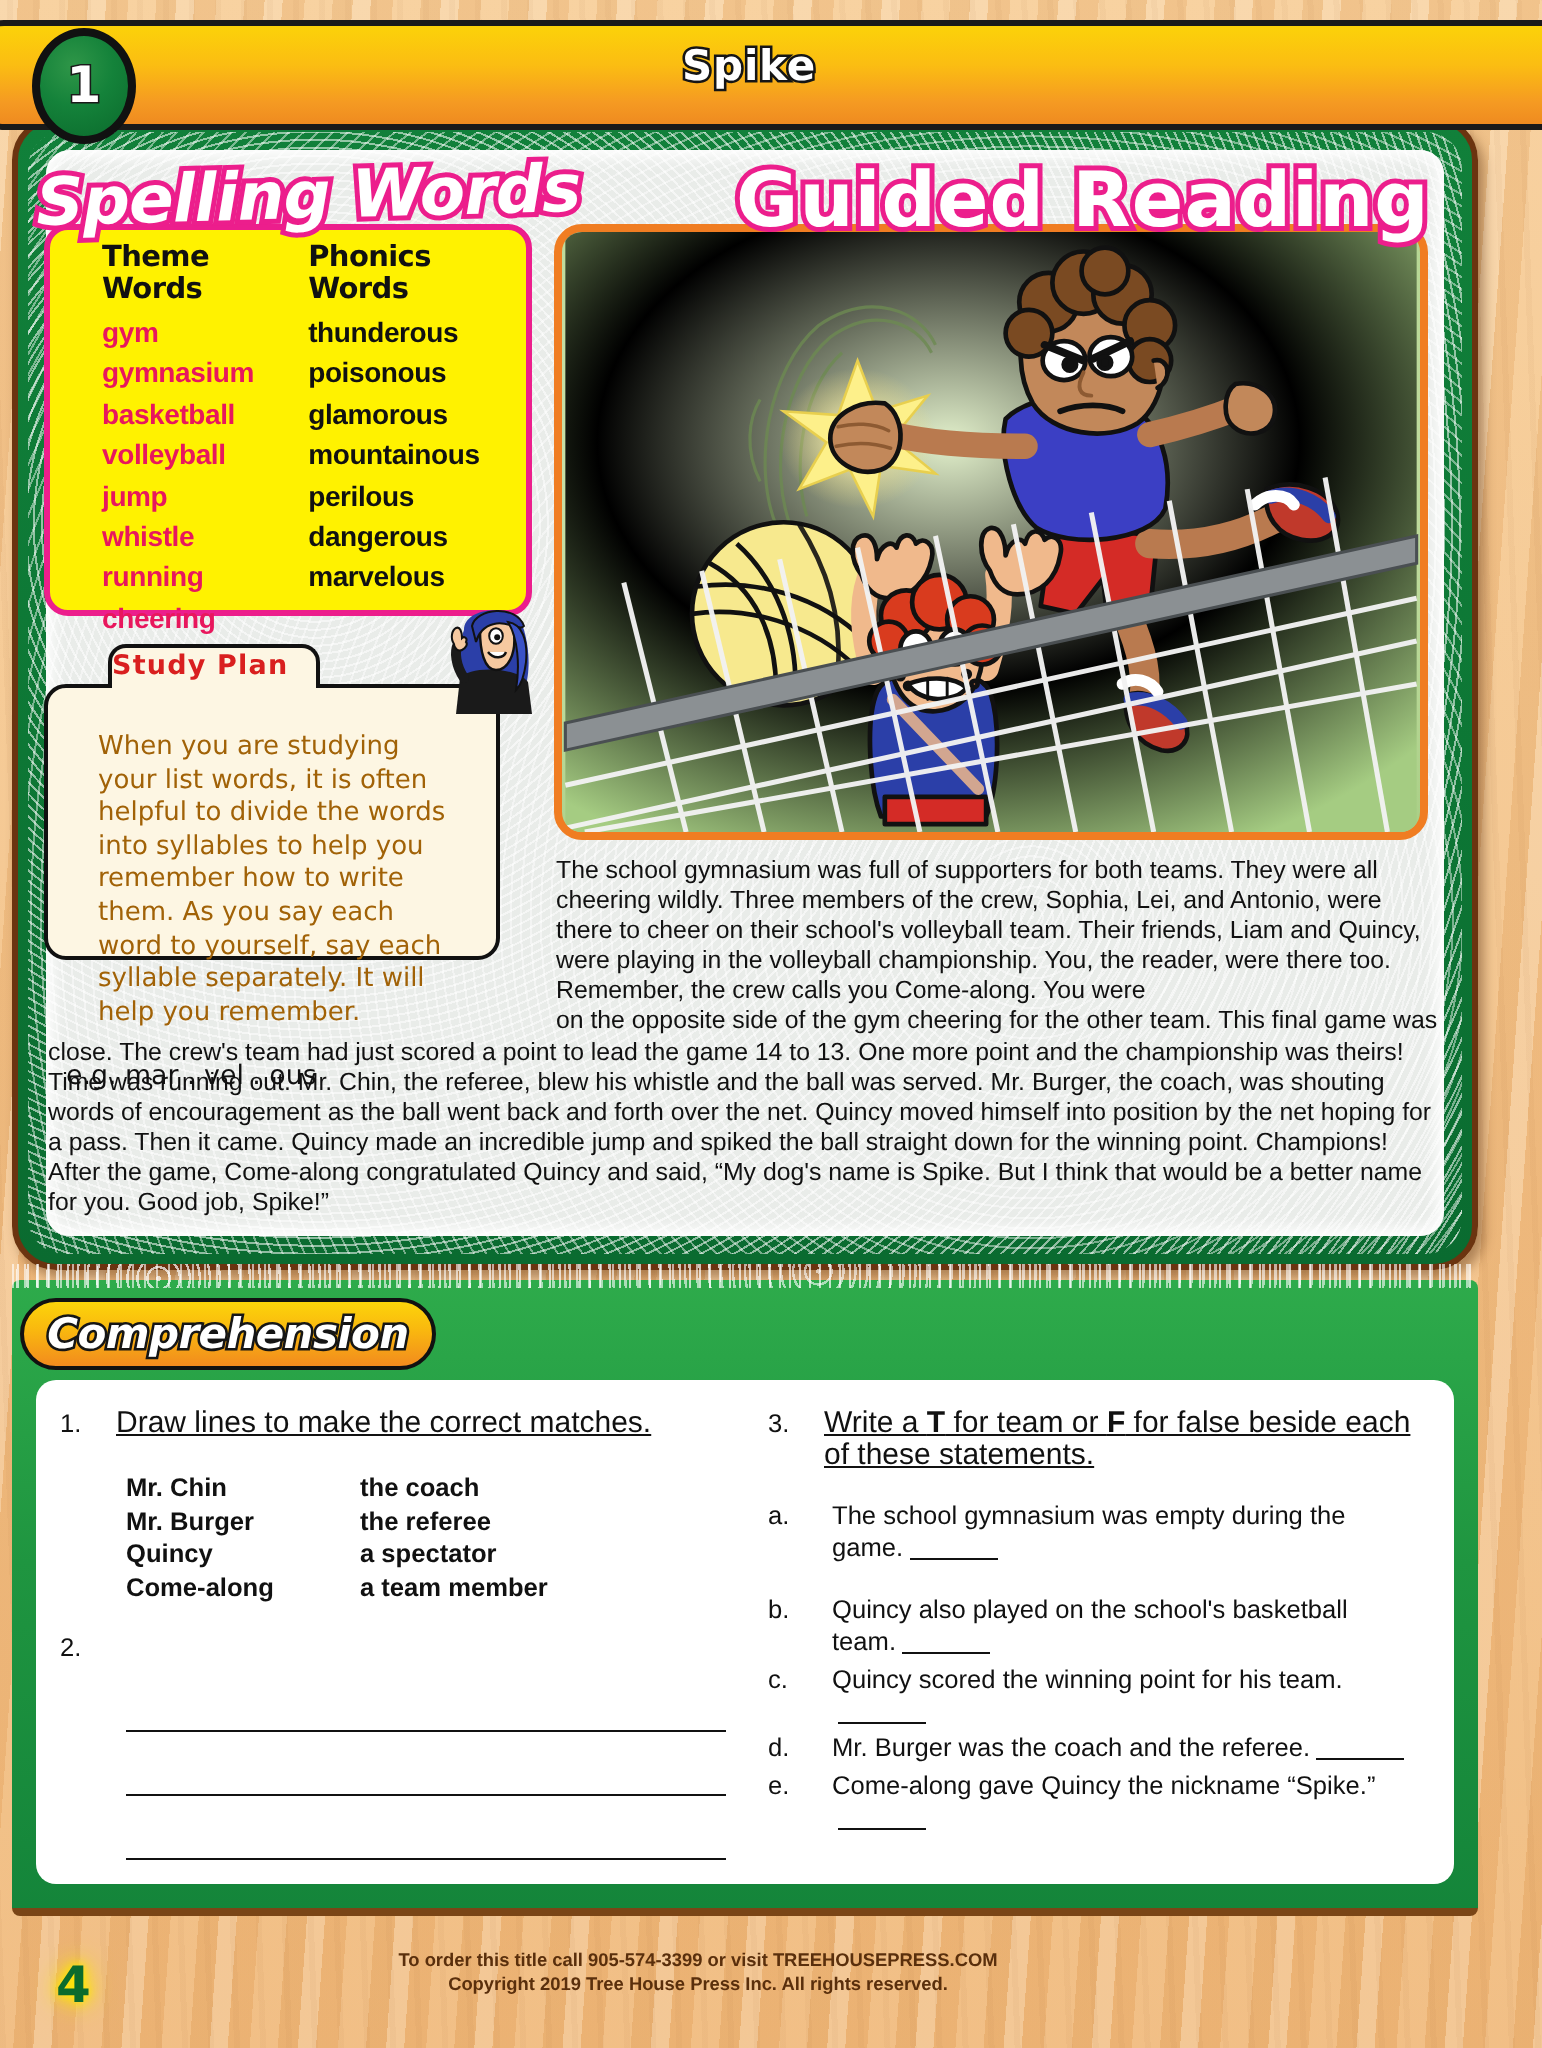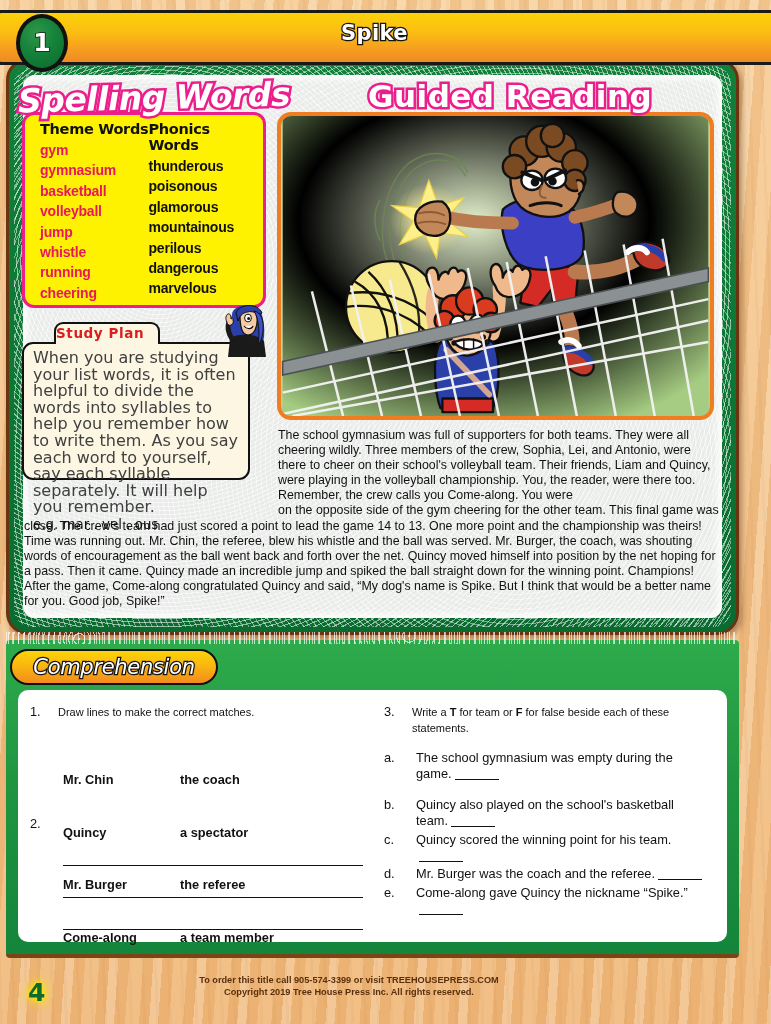--- a/index.html
+++ b/index.html
@@ -97,21 +97,21 @@
     transform:rotate(-1.5deg);
   }
   #spelling-box{
     position:absolute;left:22px;top:112px;width:244px;height:196px;
     background:#fff200;
     border:3px solid #ec1e8c;
     border-radius:12px;
     box-sizing:border-box;
     z-index:5;
   }
-  .word-cols{display:flex;padding:6px 0 0 15px;}
+  .word-cols{display:flex;padding:6px 0 0 26px;}
   .wcol{ }
   .wcol.theme{width:110px;}
   .wcol-head{
     font-size:14.5px;font-weight:bold;color:#111;
     font-family:"DejaVu Sans",sans-serif;
     margin-bottom:3px;letter-spacing:-.3px;
   }
   .wcol li{
     list-style:none;font-size:14px;font-weight:bold;
     line-height:20.4px;letter-spacing:-.2px;
@@ -139,31 +139,31 @@
   #study-body{
     position:absolute;left:0;top:20px;width:228px;height:138px;
     background:#fdf6e3;
     border:2.5px solid #111;
     border-radius:11px;
     box-sizing:border-box;
     padding:6px 8px 0 9px;
     z-index:6;
   }
   #study-body p{
-    margin:0;font-size:16px;line-height:16.6px;color:#404040;
+    margin:16px;font-size:13px;line-height:16.6px;color:#a16207;
     font-family:"DejaVu Sans",sans-serif;
   }
   #study-eg{margin-top:1px;font-size:13.4px;color:#111;font-family:"DejaVu Sans",sans-serif;}
   
   #wizard{position:absolute;left:192px;top:-27px;width:62px;height:62px;z-index:9;}
 
   
   #guided-title{
     position:absolute;left:368px;top:78px;z-index:9;
-    font-size:31px;font-weight:bold;color:#ffffff;
+    font-size:38px;font-weight:bold;color:#ffffff;
     font-family:"DejaVu Sans",sans-serif;
     -webkit-text-stroke:5px #ec1e8c;paint-order:stroke fill;
     letter-spacing:.5px;
   }
   #illus{
     position:absolute;left:277px;top:112px;width:437px;height:308px;
     border:4px solid #f07d22;border-radius:14px;
     box-sizing:border-box;overflow:hidden;
     background:radial-gradient(ellipse at 45% 38%,#dcecc2 0%,#c9e0a8 55%,#a9cf86 100%);
     z-index:5;
@@ -197,39 +197,39 @@
   #comp-tab{
     position:absolute;left:10px;top:649px;width:208px;height:36px;
     background:linear-gradient(180deg,#fcd40a 0%,#f9b70f 45%,#f28b1e 100%);
     border:2.5px solid #111;
     border-radius:18px;
     box-sizing:border-box;
     z-index:8;
     display:flex;align-items:center;justify-content:center;
   }
   #comp-tab span{
-    font-size:21px;font-weight:normal;color:#fff;
+    font-size:21px;font-weight:bold;color:#fff;
     font-family:"DejaVu Sans",sans-serif;font-style:italic;
     -webkit-text-stroke:2.6px #151515;paint-order:stroke fill;
     letter-spacing:-.3px;
   }
   #comp-white{
     position:absolute;left:18px;top:690px;width:709px;height:252px;
     background:#ffffff;border-radius:10px;z-index:6;
     box-sizing:border-box;
   }
 
   
   .qrow{display:flex;}
   .qnum{width:28px;flex:0 0 28px;font-size:12.8px;color:#111;}
-  .qtext{font-size:11px;line-height:16px;color:#111;}
+  .qtext{font-size:15px;line-height:16px;color:#111;text-decoration:underline;}
   .qtext b{font-weight:bold;}
   #q1{position:absolute;left:12px;top:14px;width:340px;}
   #match-table{position:absolute;left:45px;top:46px;width:300px;}
-  #match-table .mrow{display:flex;line-height:16.6px;margin-top:36px;}
+  #match-table .mrow{display:flex;line-height:16.6px;}
   #match-table .mleft{width:117px;font-size:12.8px;font-weight:bold;color:#111;}
   #match-table .mright{font-size:12.8px;font-weight:bold;color:#111;}
   #q2{position:absolute;left:12px;top:126px;width:345px;}
   .ansline{
     position:absolute;left:45px;width:300px;height:0;
     border-bottom:1.6px solid #111;
   }
   #q3{position:absolute;left:366px;top:14px;width:330px;}
   .subrow{display:flex;margin-top:9px;}
   .subletter{width:32px;flex:0 0 32px;font-size:12.8px;color:#111;}
@@ -495,26 +495,26 @@
       <div class="qtext">Draw lines to make the correct matches.</div>
     </div>
   </div>
 
   <div id="match-table">
     <div class="mrow">
       <div class="mleft">Mr. Chin</div>
       <div class="mright">the coach</div>
     </div>
     <div class="mrow">
+      <div class="mleft">Mr. Burger</div>
+      <div class="mright">the referee</div>
+    </div>
+    <div class="mrow">
       <div class="mleft">Quincy</div>
       <div class="mright">a spectator</div>
-    </div>
-    <div class="mrow">
-      <div class="mleft">Mr. Burger</div>
-      <div class="mright">the referee</div>
     </div>
     <div class="mrow">
       <div class="mleft">Come-along</div>
       <div class="mright">a team member</div>
     </div>
   </div>
 
   <div id="q2">
     <div class="qrow">
       <div class="qnum">2.</div>

